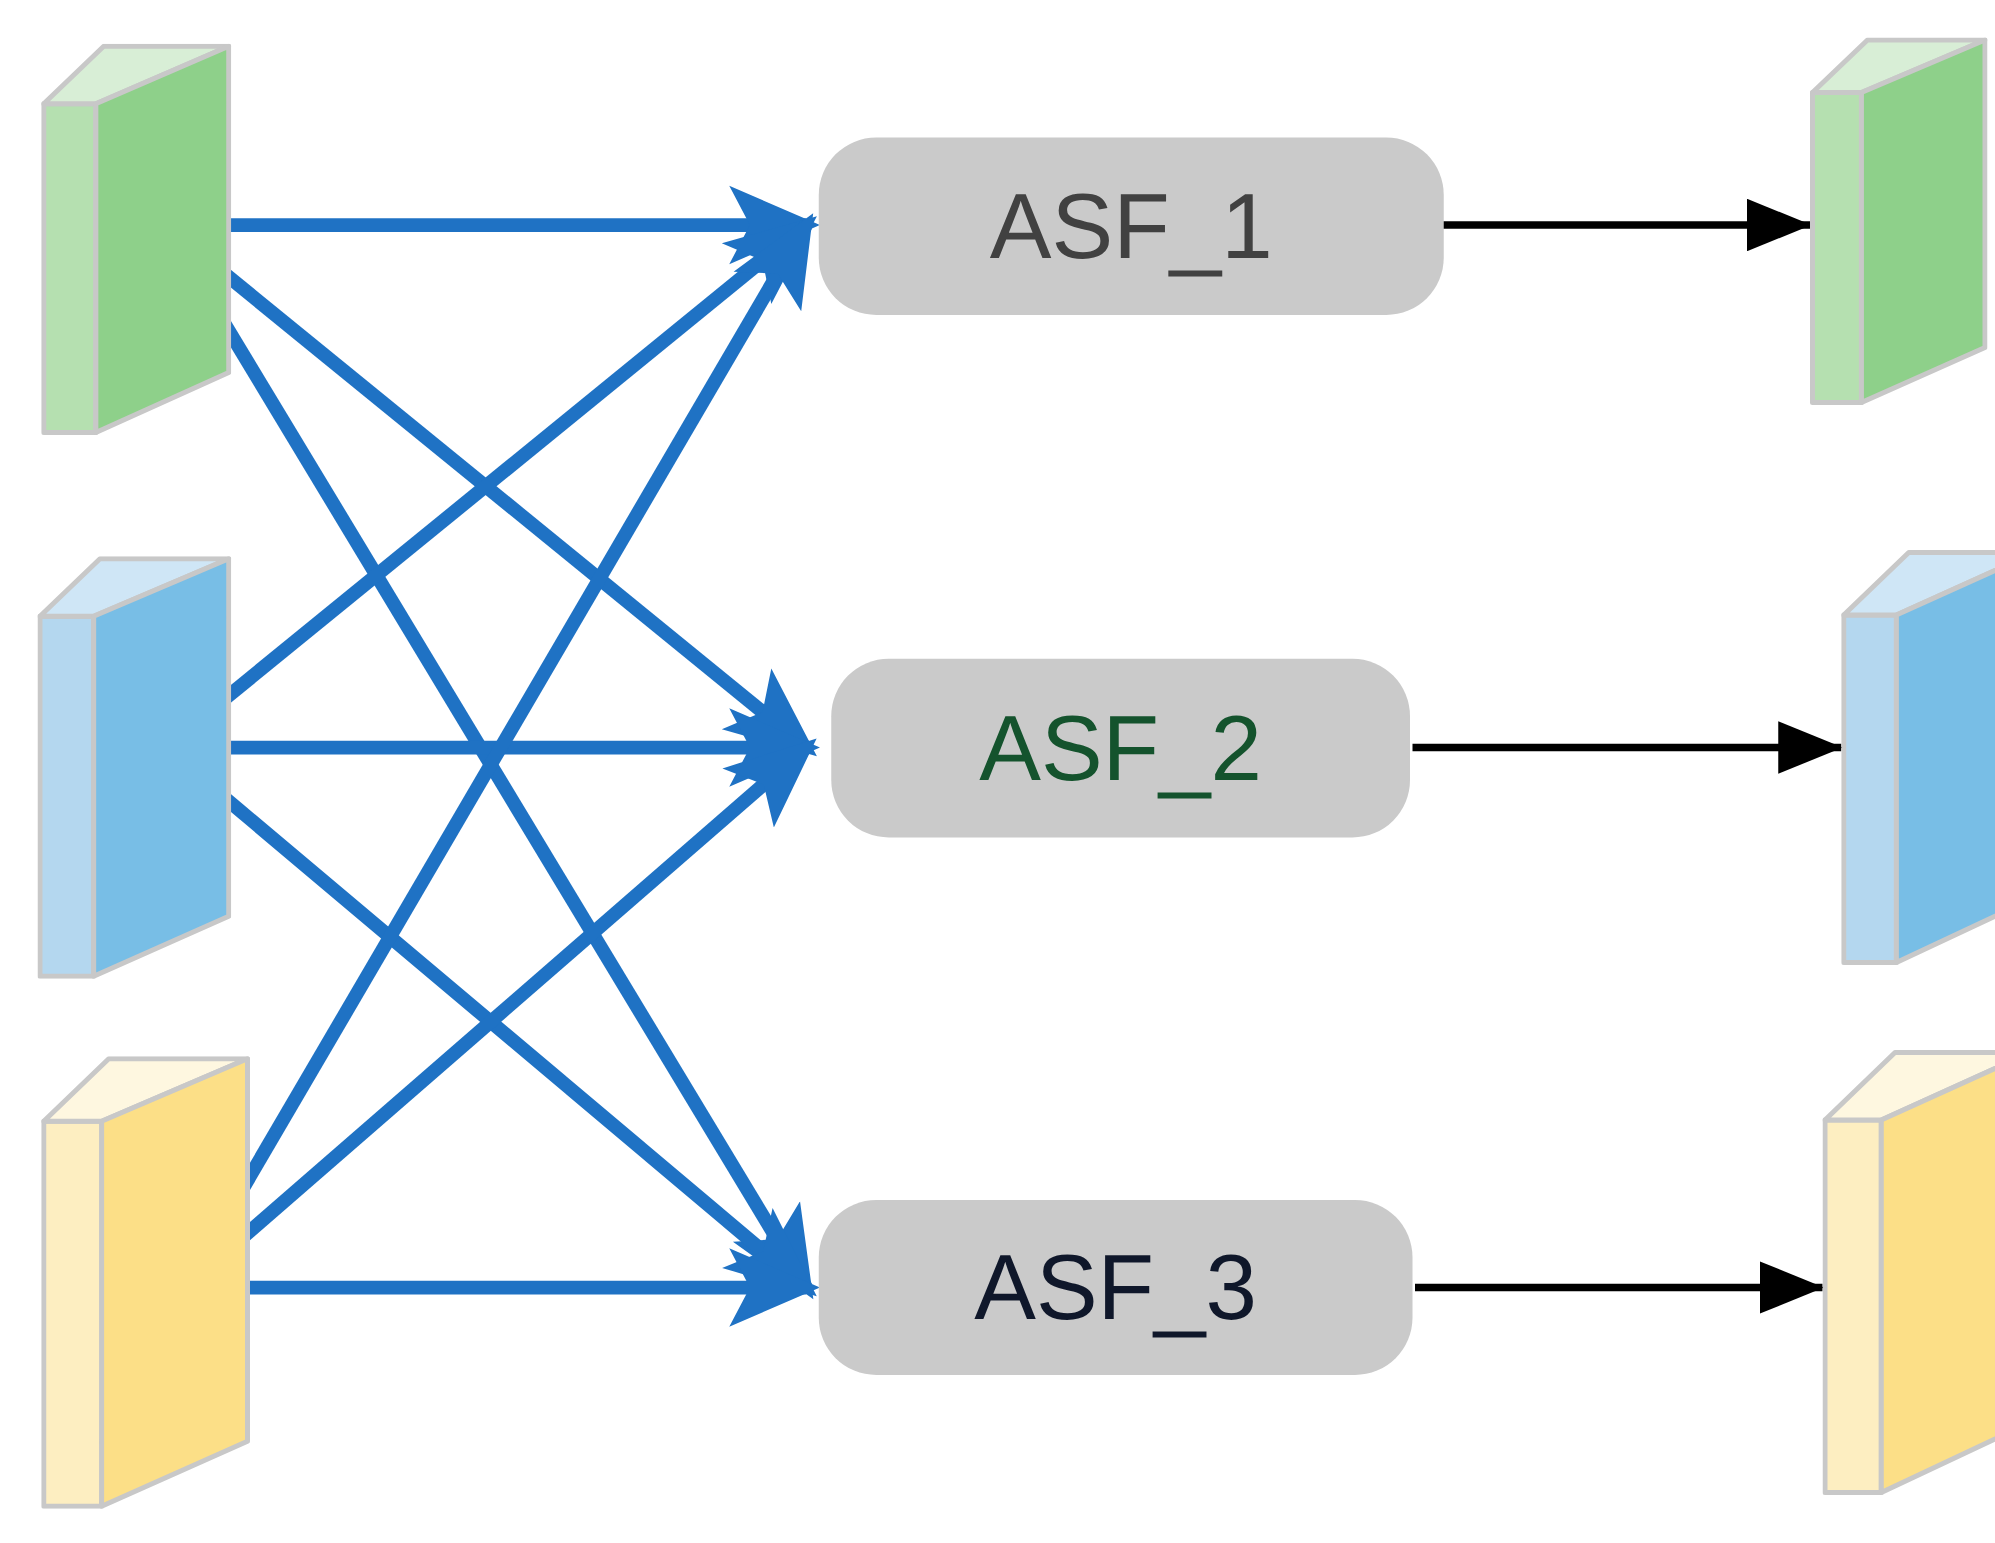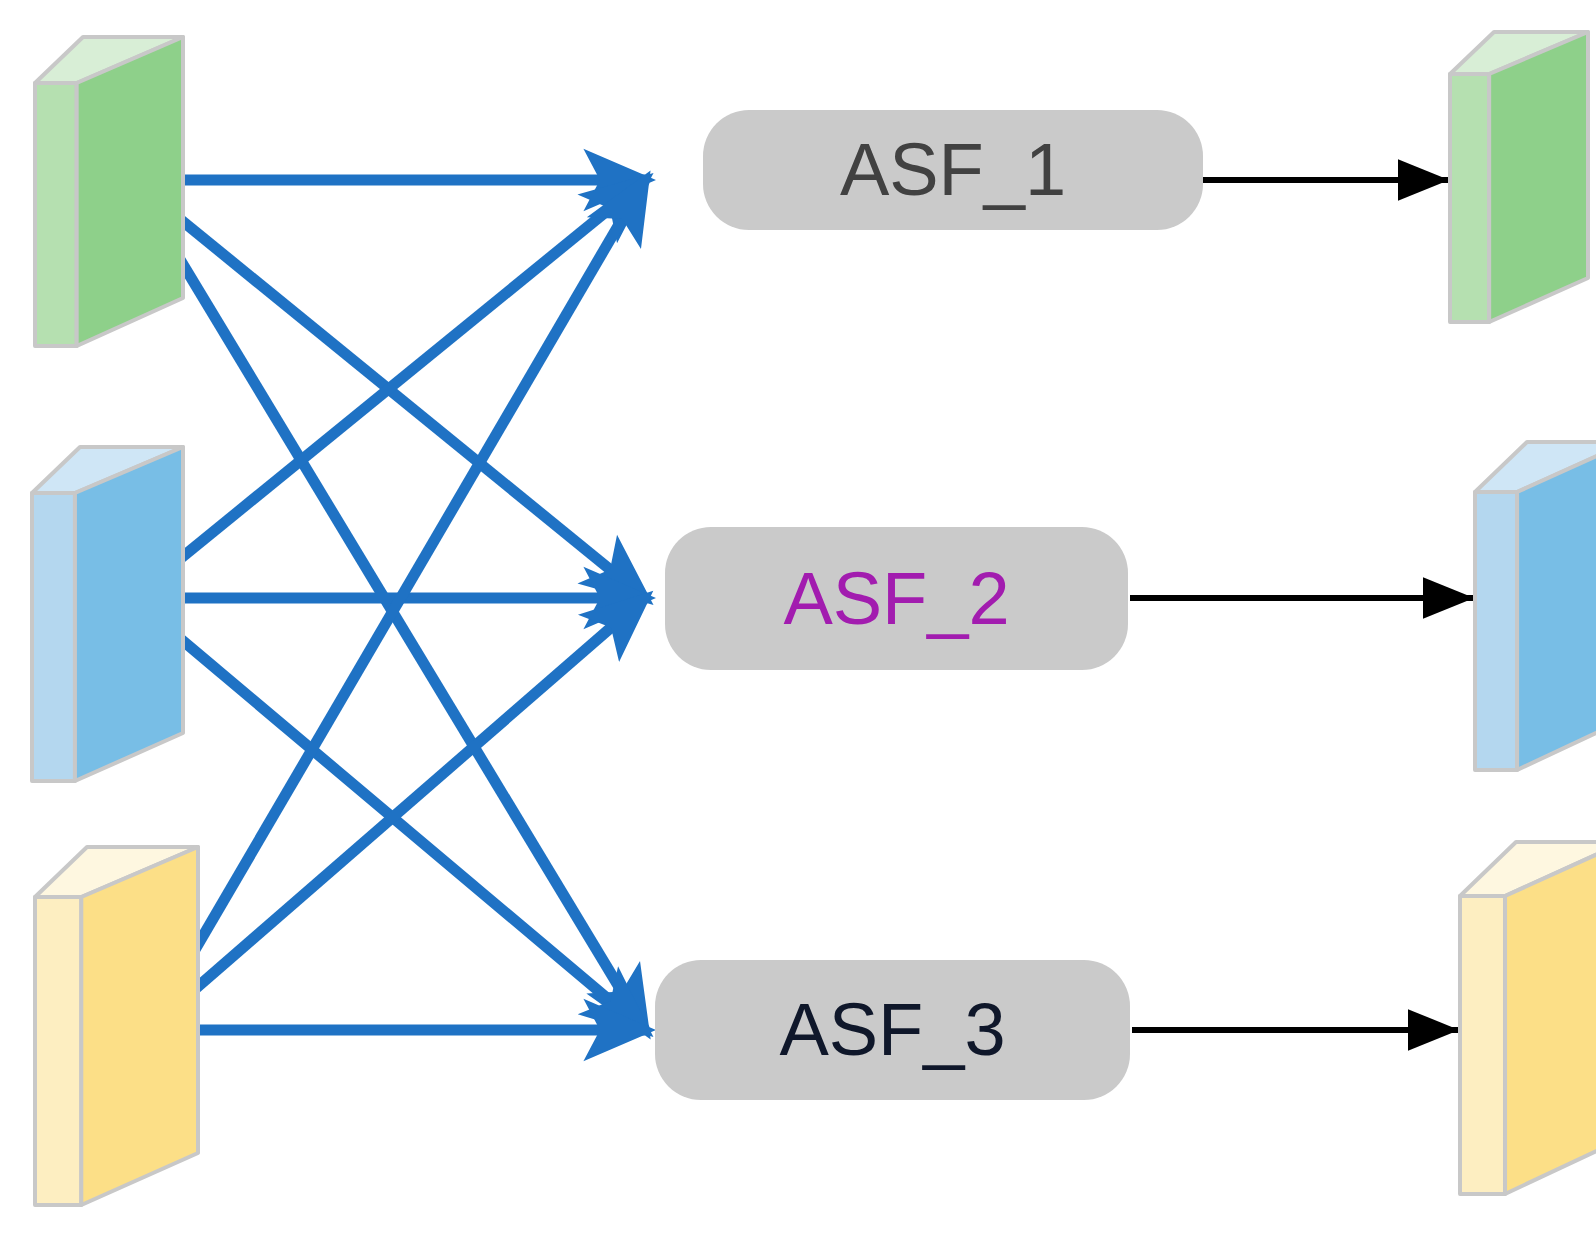--- a/index.html
+++ b/index.html
@@ -71,23 +71,23 @@
           <polygon points="2,52 54,2 155,2 44.1,52" fill="#cfe6f6" stroke="#c8c8c8" stroke-width="4" stroke-linejoin="round"></polygon>
           <polygon points="44.1,52 155,2 155,278 44.1,330" fill="#78bee6" stroke="#c8c8c8" stroke-width="4" stroke-linejoin="round"></polygon>
         </svg></div>
       <div style="position: absolute; left: 1458px; top: 840px; width: 168px; height: 356px;"><svg width="168" height="356" viewBox="0 0 168 356">
           <polygon points="2,56 47.04,56 47.04,354 2,354" fill="#fdeec1" stroke="#c8c8c8" stroke-width="4" stroke-linejoin="round"></polygon>
           <polygon points="2,56 58,2 166,2 47.04,56" fill="#fef7e0" stroke="#c8c8c8" stroke-width="4" stroke-linejoin="round"></polygon>
           <polygon points="47.04,56 166,2 166,298 47.04,354" fill="#fcdf87" stroke="#c8c8c8" stroke-width="4" stroke-linejoin="round"></polygon>
         </svg></div>
     </div>
 
-  <div class="asf-box" id="asfbox0" style="left: 655px; top: 110px; width: 500px; height: 120px; background: rgb(202, 202, 202); margin-left: 48px;">
+  <div class="asf-box" id="asfbox0" style="left: 655px; top: 110px; width: 500px; height: 142px; background: rgb(202, 202, 202);">
     <span class="asf-label" style="color: rgb(65, 65, 65);">ASF_1</span>
   </div>
   <div class="asf-box" id="asfbox1" style="left: 665px; top: 527px; width: 463px; height: 143px; background: rgb(202, 202, 202);">
-    <span class="asf-label" style="color: #a21caf;">ASF_2</span>
+    <span class="asf-label" style="color: #14532d;">ASF_2</span>
   </div>
   <div class="asf-box" id="asfbox2" style="left: 655px; top: 960px; width: 475px; height: 140px; background: rgb(202, 202, 202);">
     <span class="asf-label" style="color: #0f172a;">ASF_3</span>
   </div>
 
 </div>
 
 </body></html>

